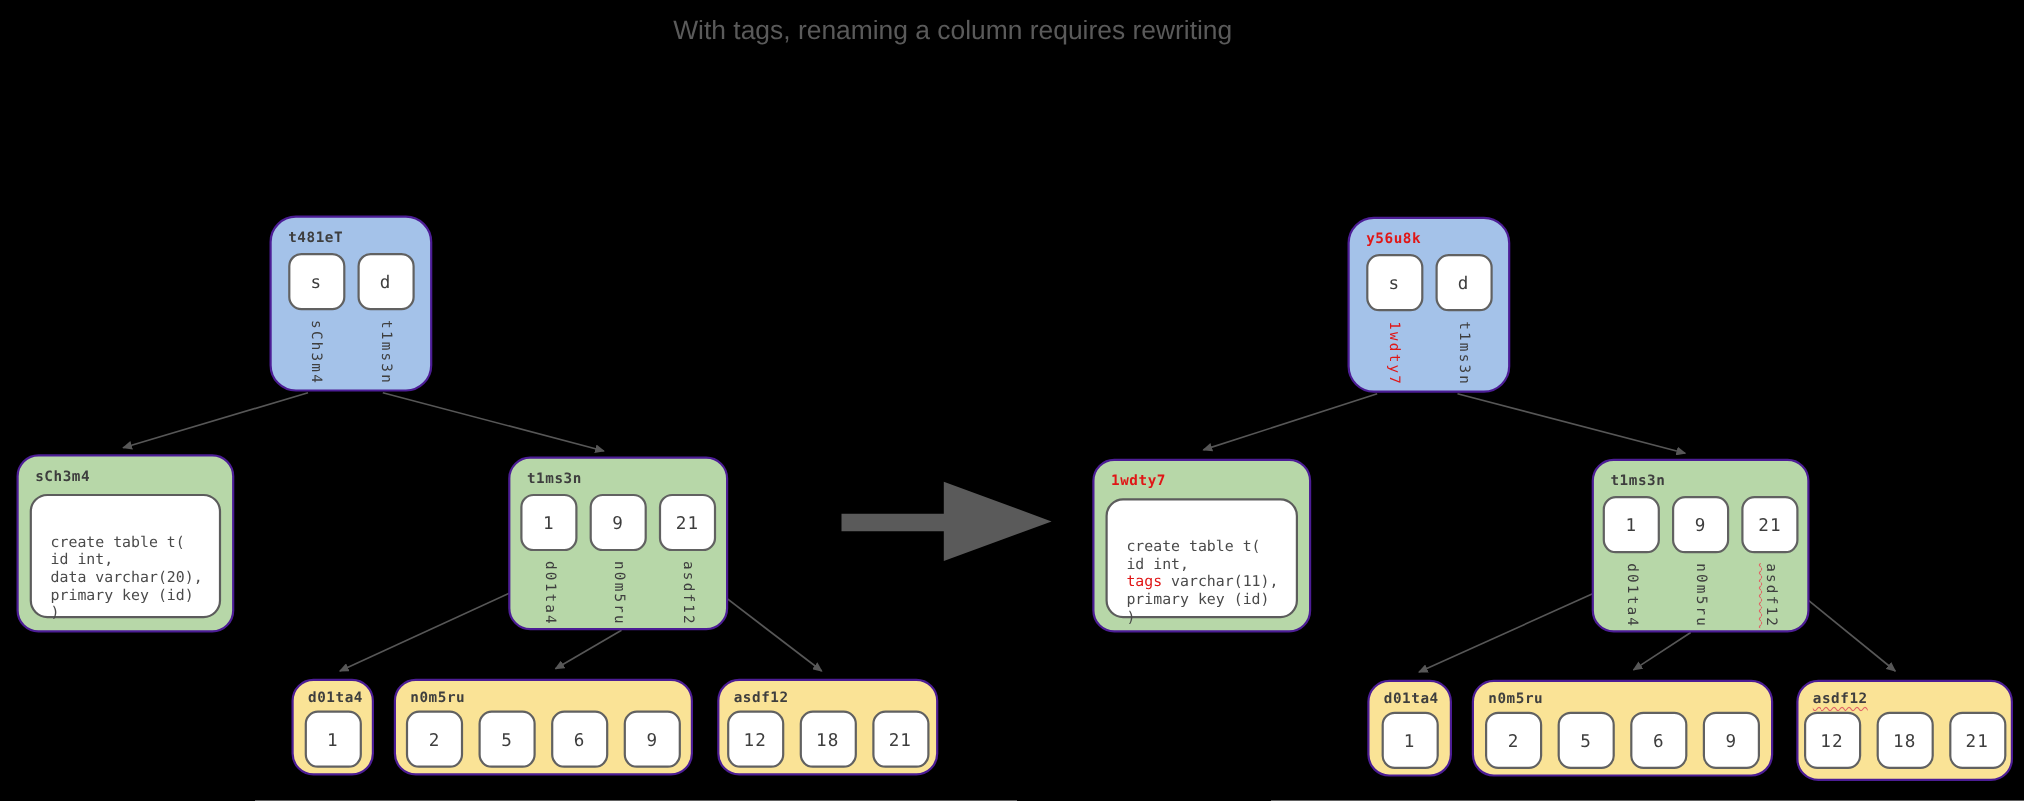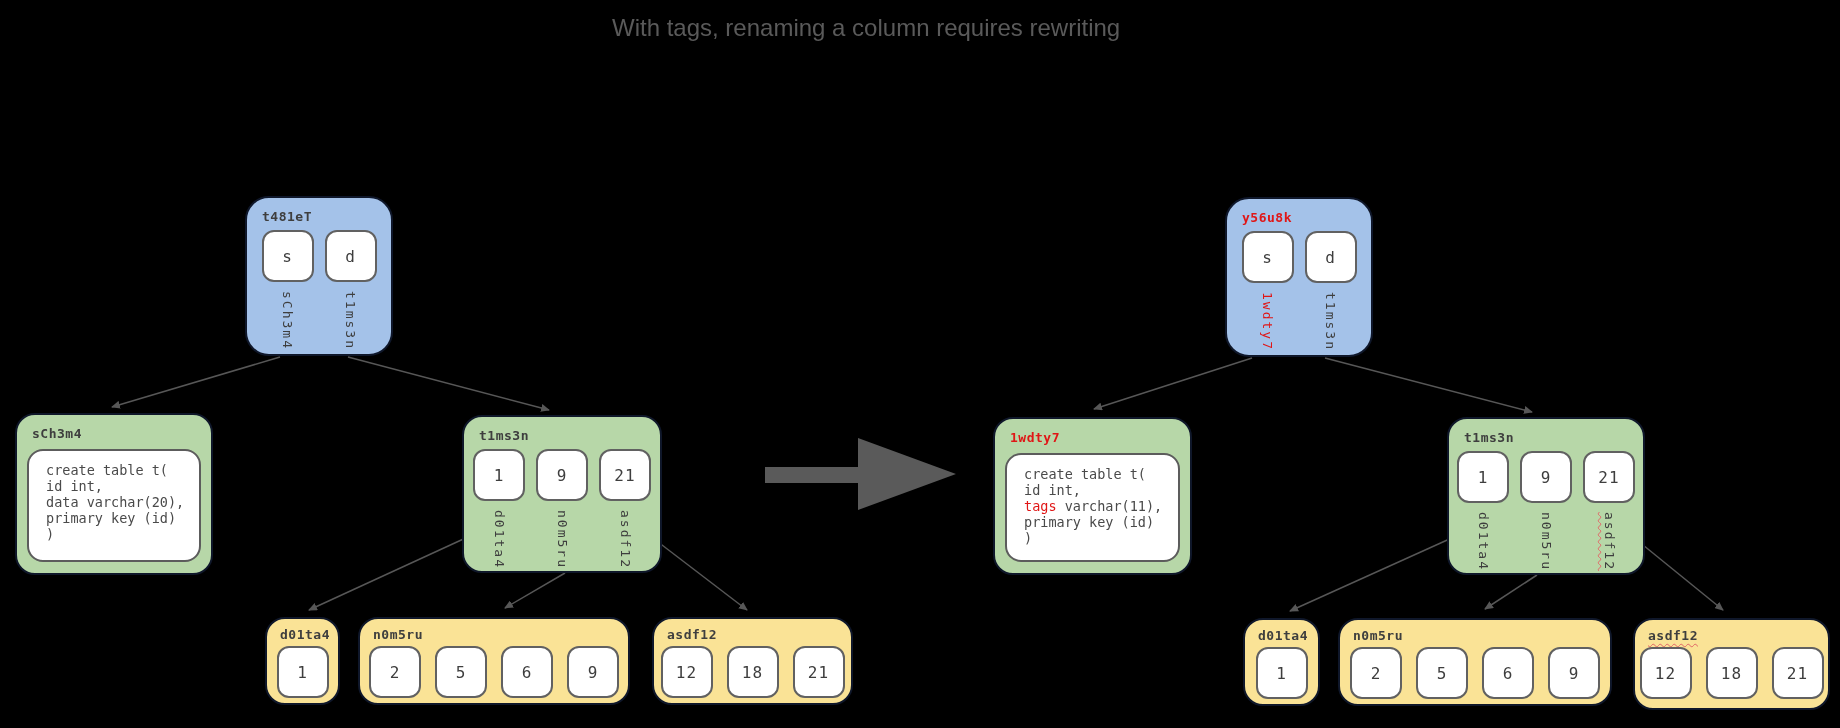--- a/index.html
+++ b/index.html
@@ -11,21 +11,21 @@
     position:absolute; left:612px; top:11px;
     font-family:"Liberation Sans","DejaVu Sans",sans-serif;
     font-size:24px; line-height:34px; color:#5a5a5a; white-space:nowrap;
   }
   .caption .red-word { color:#f20000; }
 
   .edges { position:absolute; left:0; top:0; }
 
   .node {
     position:absolute; box-sizing:border-box;
-    border:2px solid #0f172a; border-radius:20px;
+    border:2px solid #4c1d95; border-radius:20px;
   }
   .blue   { background:#a4c2e9; border-radius:24px; }
   .green  { background:#b7d7a8; }
   .yellow { background:#fae396; }
 
   .node-label {
     font-size:13px; font-weight:bold; color:#3e3e3e;
     letter-spacing:0.5px; padding:11px 0 0 15px; white-space:nowrap;
   }
   .yellow .node-label { padding:8px 0 0 13px; }
@@ -43,21 +43,21 @@
   .vref { width:52px; height:72px; display:flex; align-items:center; justify-content:center; }
   .vref span {
     display:inline-block; transform:rotate(90deg); white-space:nowrap;
     font-size:13px; color:#3e3e3e; letter-spacing:2px;
   }
   .vref span.red-label { color:#e01616; }
 
   .sql-box {
     position:absolute; left:10px; right:10px; top:34px; bottom:11px;
     background:#ffffff; border:2px solid #5c5c5c; border-radius:16px;
-    padding:11px 4px 4px 17px; box-sizing:border-box;
+    padding:34px 4px 4px 17px; box-sizing:border-box;
   }
   .sql-line { font-size:13.5px; line-height:16px; color:#4a4a4a; white-space:pre; }
   .sql-red { color:#e01616; }
 
   .squiggle {
     text-decoration-line:underline; text-decoration-style:wavy;
     text-decoration-color:#e06666; text-decoration-thickness:1px;
     text-underline-offset:3px;
   }
 </style>

